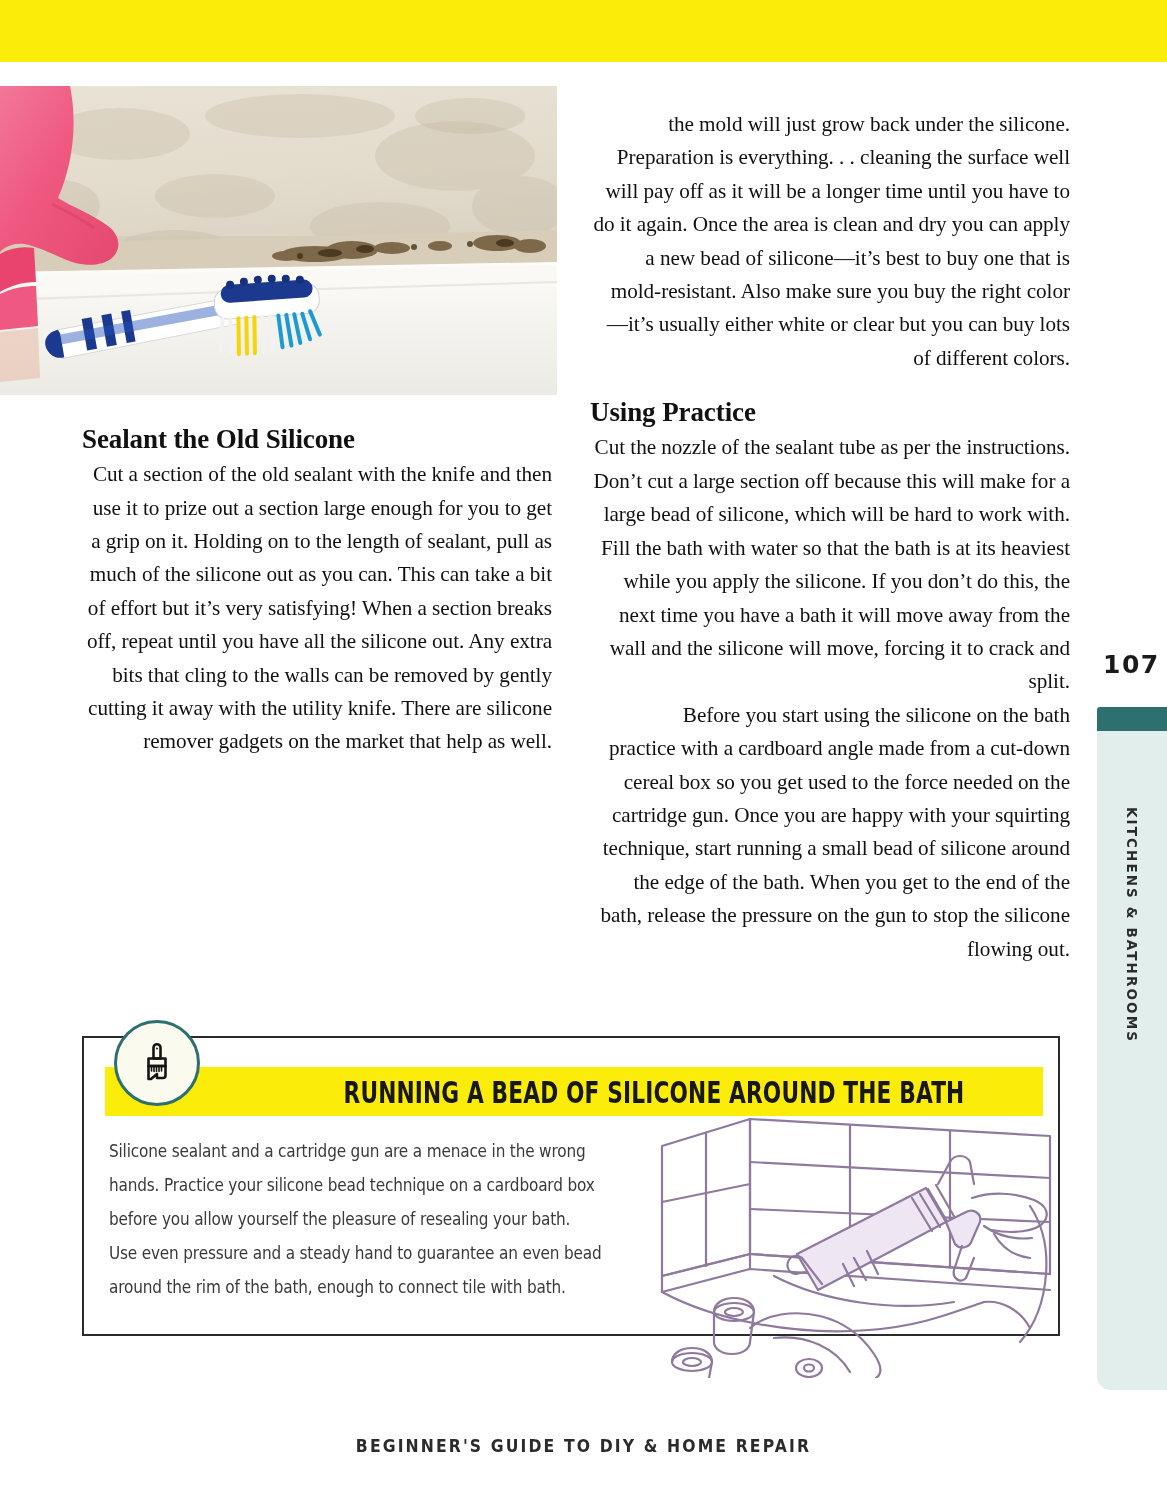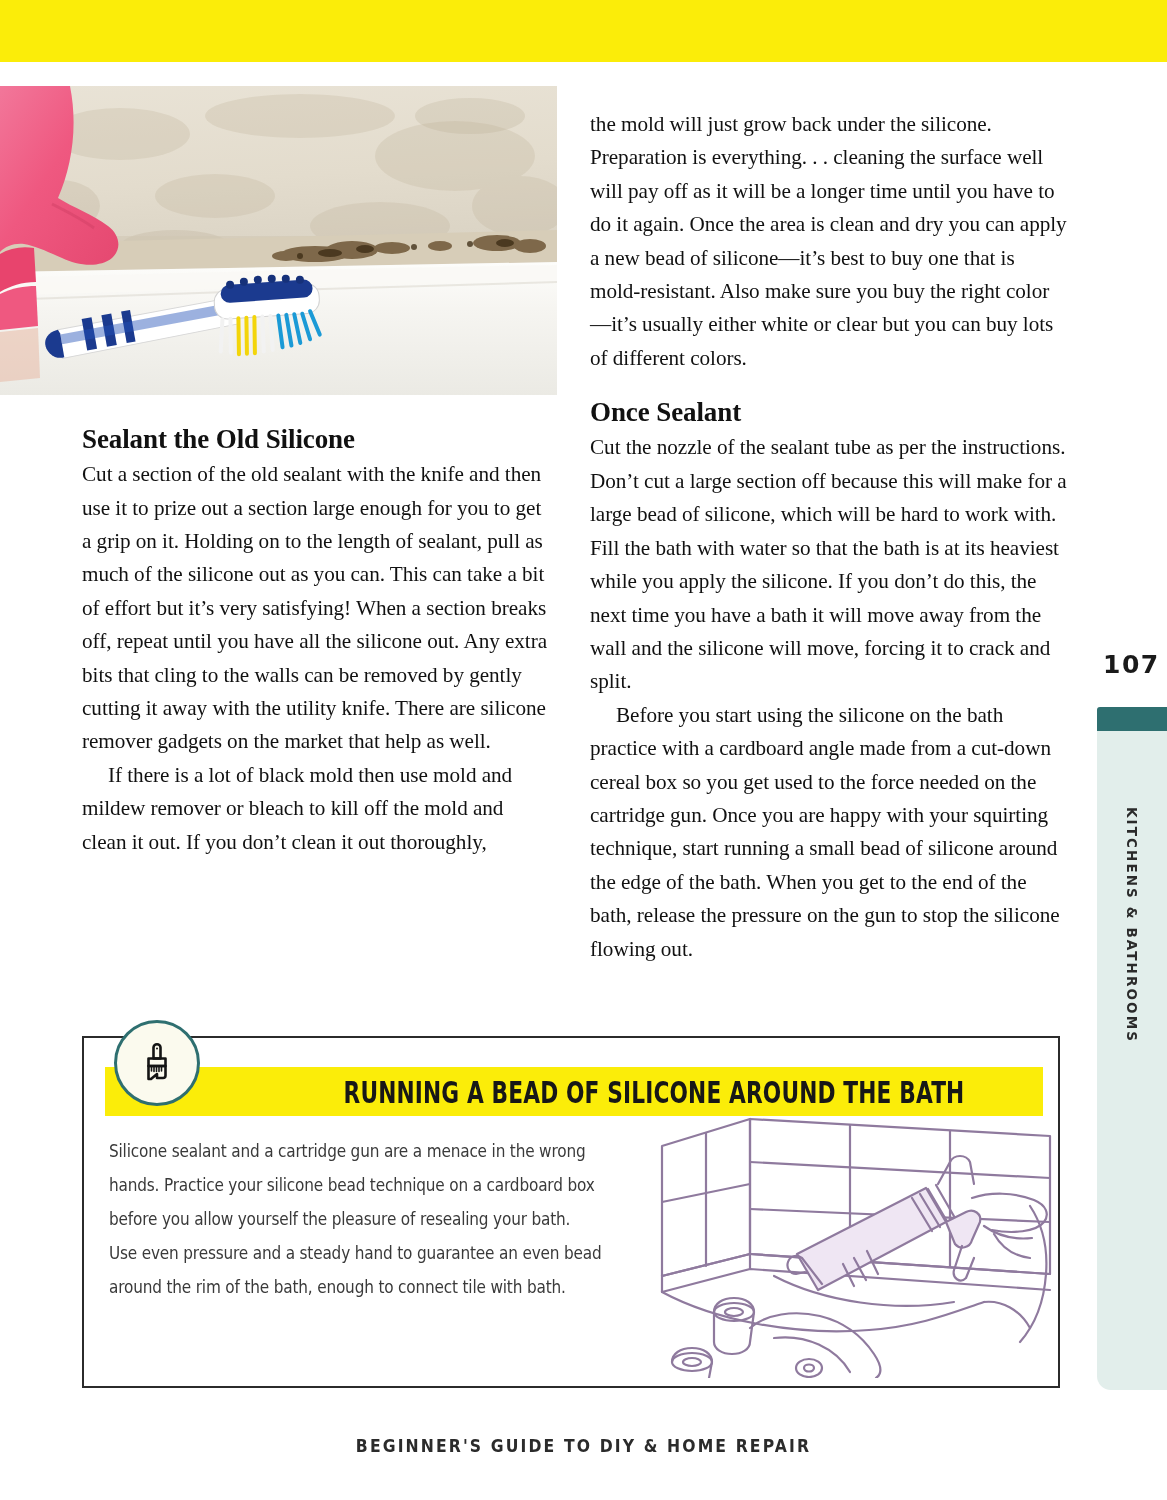--- a/index.html
+++ b/index.html
@@ -53,21 +53,21 @@
     font-weight: bold;
     margin: 0 0 4px 0;
     letter-spacing: -0.1px;
     line-height: 1.12;
   }
   .col-right h2.section-title { margin-top: 22px; }
   p.body-text {
     font-size: 21.2px;
     line-height: 33.4px;
     margin: 0;
-    text-align: left;
+    text-align: right;
     letter-spacing: -0.05px;
   }
   p.body-text.indent { text-indent: 26px; }
 
   
   .page-number {
     position: absolute;
     left: 1103px; top: 650px;
     font-family: "DejaVu Sans", sans-serif;
     font-size: 25px;
@@ -106,21 +106,21 @@
     font-weight: 600;
     letter-spacing: 2.1px;
     color: #2b2b2b;
   }
 
   
   .callout {
     position: absolute;
     left: 82px; top: 1036px;
     width: 978px;
-    height: 352px;
+    height: 300px;
     border: 2px solid #2b2b2b;
     box-sizing: border-box;
     background: #ffffff;
   }
   .callout-banner {
     position: absolute;
     left: 21px; top: 29px;
     width: 938px;
     height: 49px;
     background: #fbed09;
@@ -295,26 +295,25 @@
     <path d="M0 168 C10 162 22 160 34 162 L36 196 C22 196 10 200 0 206 Z" fill="#e8446d"></path>
     <path d="M0 208 C12 202 24 200 36 200 L38 240 L0 244 Z" fill="#ef5880"></path>
     <path d="M0 246 L38 242 L40 292 L0 296 Z" fill="#e8b9a6" opacity="0.55"></path>
     <path d="M52 118 C64 124 80 132 94 142" stroke="#d13f65" stroke-width="3" fill="none" opacity="0.5"></path>
   </svg>
 </div>
 
 <div class="col-left">
   <h2 class="section-title">Sealant the Old Silicone</h2>
   <p class="body-text">Cut a section of the old sealant with the knife and then use it to prize out a section large enough for you to get a grip on it. Holding on to the length of sealant, pull as much of the silicone out as you can. This can take a bit of effort but it’s very satisfying! When a section breaks off, repeat until you have all the silicone out. Any extra bits that cling to the walls can be removed by gently cutting it away with the utility knife. There are silicone remover gadgets on the market that help as well.</p>
-  <p class="body-text indent">If there is a lot of black mold then use mold and mildew remover or bleach to kill off the mold and clean it out. If you don’t clean it out thoroughly,</p>
 </div>
 
 <div class="col-right">
   <p class="body-text">the mold will just grow back under the silicone. Preparation is everything. . . cleaning the surface well will pay off as it will be a longer time until you have to do it again. Once the area is clean and dry you can apply a new bead of silicone—it’s best to buy one that is mold-resistant. Also make sure you buy the right color—it’s usually either white or clear but you can buy lots of different colors.</p>
-  <h2 class="section-title">Once Sealant</h2>
+  <h2 class="section-title">Using Practice</h2>
   <p class="body-text">Cut the nozzle of the sealant tube as per the instructions. Don’t cut a large section off because this will make for a large bead of silicone, which will be hard to work with. Fill the bath with water so that the bath is at its heaviest while you apply the silicone. If you don’t do this, the next time you have a bath it will move away from the wall and the silicone will move, forcing it to crack and split.</p>
   <p class="body-text indent">Before you start using the silicone on the bath practice with a cardboard angle made from a cut-down cereal box so you get used to the force needed on the cartridge gun. Once you are happy with your squirting technique, start running a small bead of silicone around the edge of the bath. When you get to the end of the bath, release the pressure on the gun to stop the silicone flowing out.</p>
 </div>
 
 <div class="page-number">107</div>
 
 <div class="side-tab">
   <div class="side-tab-cap"></div>
   <div class="side-tab-label">KITCHENS &amp; BATHROOMS</div>
 </div>

